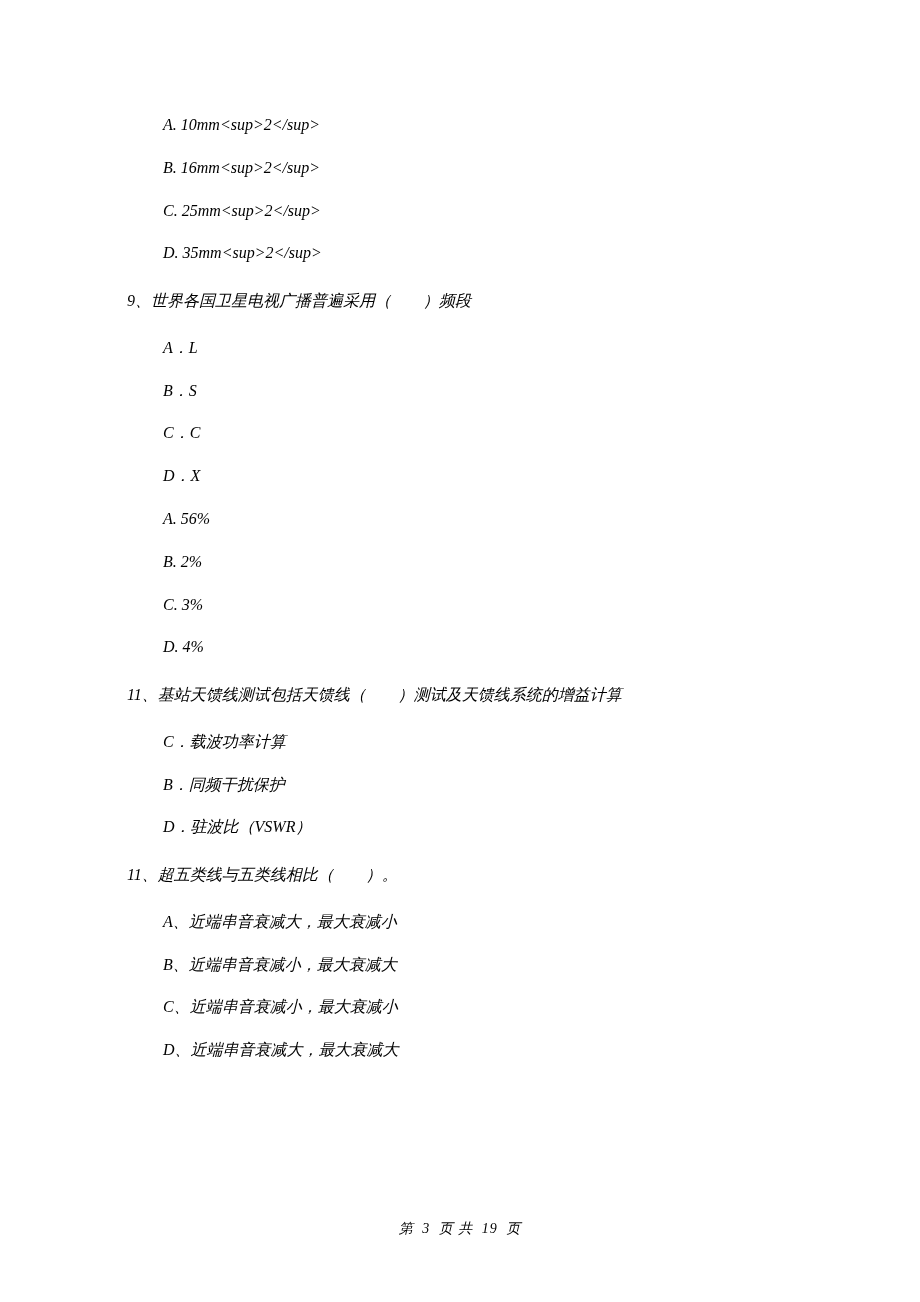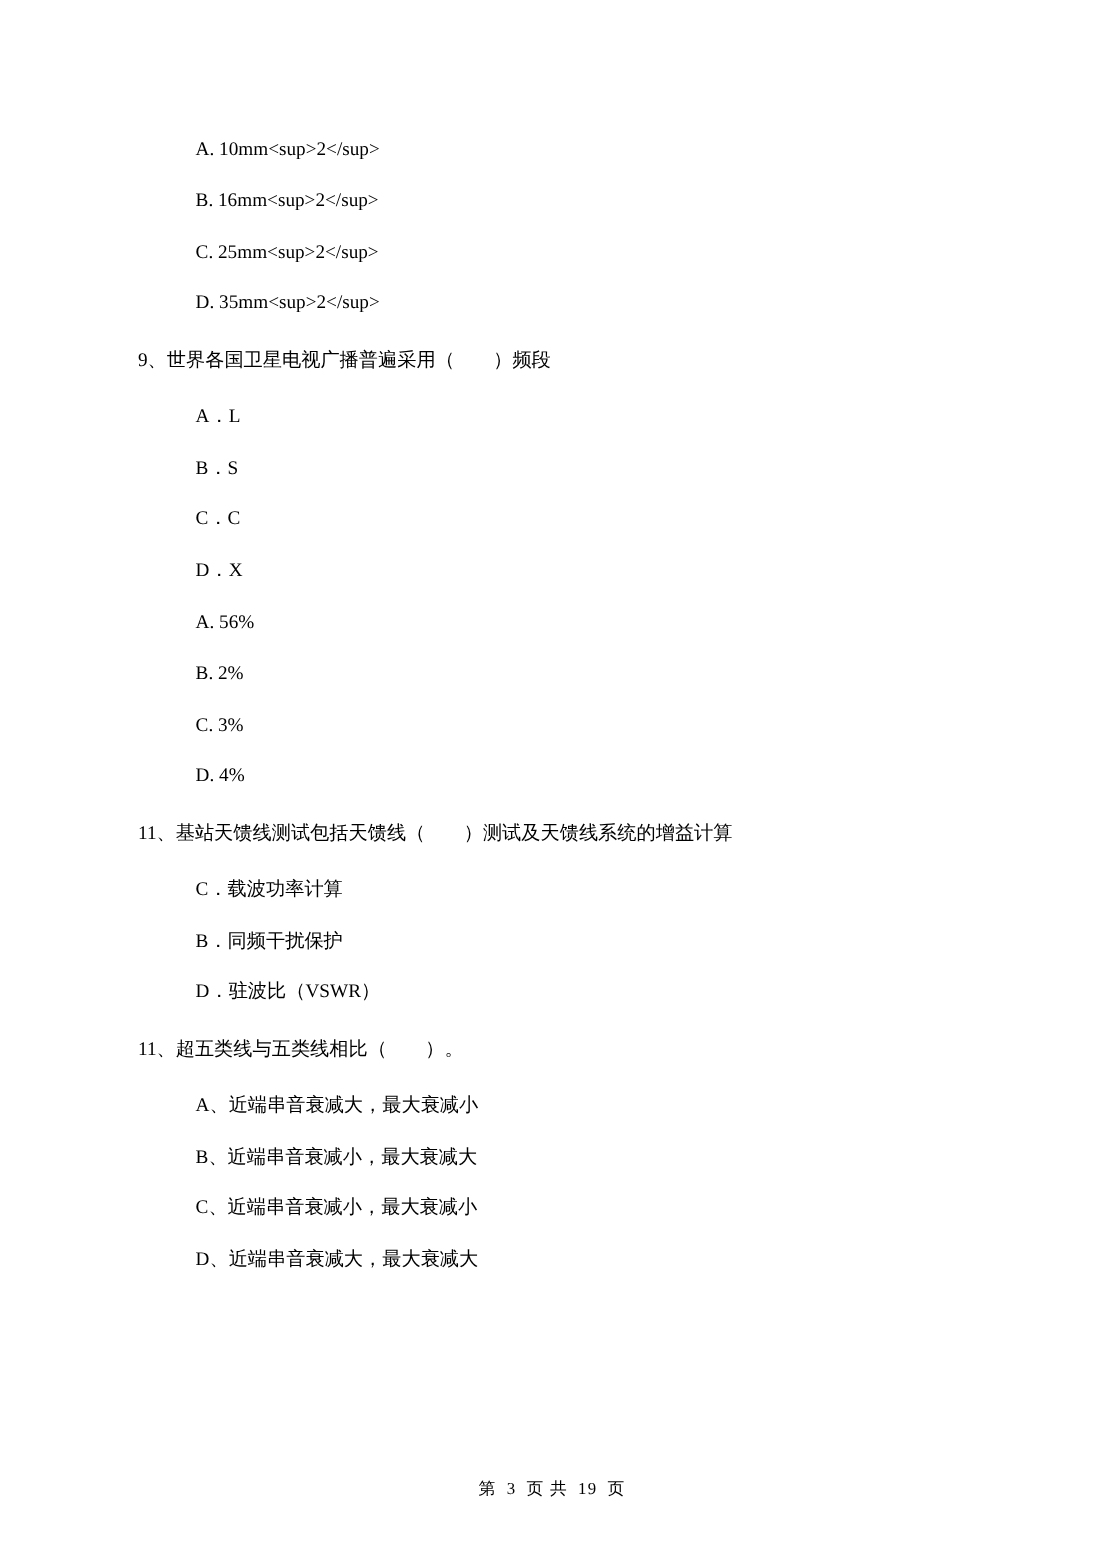--- a/index.html
+++ b/index.html
@@ -12,32 +12,33 @@
     width: 920px;
     height: 1302px;
     position: relative;
     box-sizing: border-box;
   }
   .page {
     padding: 115px 96px 0 115px;
     box-sizing: border-box;
     height: 100%;
     position: relative;
+    font-style: italic;
   }
   .option {
     margin: 0 0 22px 48px;
     line-height: 1.3;
   }
   .question {
-    margin: 0 0 22px 0;
+    margin: 0 0 22px 12px;
     line-height: 1.85;
   }
   .footer {
     position: absolute;
-    bottom: 52px;
+    bottom: 64px;
     left: 0;
     width: 100%;
     text-align: center;
     font-size: 14px;
     letter-spacing: 1px;
   }
   .footer span {
     margin: 0 2px;
   }
 </style>

